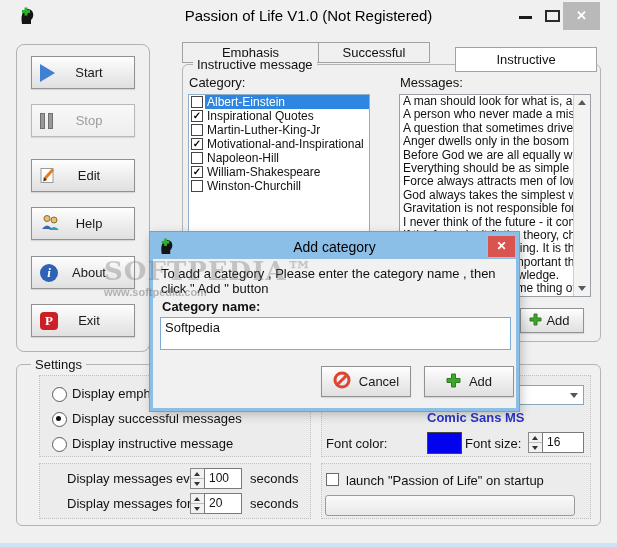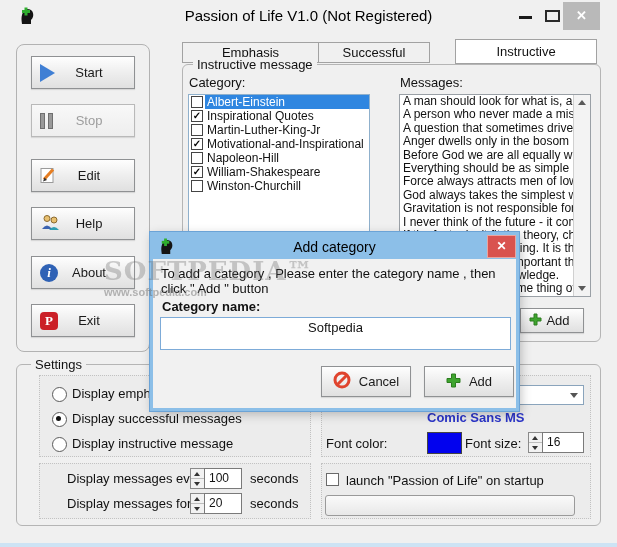--- a/index.html
+++ b/index.html
@@ -100,21 +100,21 @@
           box-shadow:2px 3px 10px rgba(0,0,0,0.25);}
   .dlg-titlebar{position:absolute;left:0;top:0;right:0;height:24px;background:#8cbfe8;}
   .dlg-title{position:absolute;left:0;top:0;width:100%;height:24px;line-height:24px;text-align:center;
              font-size:14px;color:#000;}
   .dlg-close{position:absolute;right:0;top:0;width:29px;height:23px;background:#d9534f;
              border:1px solid #e8a5a0;box-sizing:border-box;color:#fff;font-size:12px;font-weight:bold;
              text-align:center;line-height:21px;z-index:2;}
   .dlg-msg{position:absolute;left:8px;top:31px;width:349px;font-size:13px;line-height:15px;}
   .dlg-lab{position:absolute;left:9px;top:64px;font-size:13px;font-weight:bold;}
   .dlg-input{position:absolute;left:7px;top:82px;width:351px;height:33px;background:#fff;
-             border:1px solid #7dabd8;box-sizing:border-box;font-size:13px;padding:2px 4px;text-align:center;}
+             border:1px solid #7dabd8;box-sizing:border-box;font-size:13px;padding:2px 4px;}
   .dlg-btn{position:absolute;top:131px;width:90px;height:31px;display:flex;align-items:center;
            justify-content:center;gap:8px;font-size:13px;}
 
   
   .watermark{position:absolute;left:104px;top:256px;z-index:100;pointer-events:none;
              color:rgba(100,100,100,0.32);}
   .wm1{font-family:"DejaVu Serif",serif;font-weight:bold;font-size:26px;letter-spacing:1px;line-height:30px;}
   .wm2{font-size:11px;color:rgba(100,100,100,0.45);font-weight:bold;}
 
   .bottom-strip{position:absolute;left:0;top:543px;width:617px;height:4px;background:#cde3f4;}
@@ -178,21 +178,21 @@
       <span class="lbl">About</span>
     </div>
     <div class="btn side-btn" style="top:259px;">
       <span class="ic icon-exit"></span>
       <span class="lbl">Exit</span>
     </div>
   </div>
 
   <div class="tab" style="left:182px;width:137px;"><span>Emphasis</span></div>
   <div class="tab" style="left:318px;width:112px;"><span>Successful</span></div>
-  <div class="tab active" style="left:455px;width:142px;"><span>Instructive</span></div>
+  <div class="tab active" style="left:455px;width:142px;margin-top:8px;"><span>Instructive</span></div>
 
   <div class="groupbox g-instr">
     <span class="group-label">Instructive message</span>
 
     <span class="field-label" style="left:6px;top:10px;">Category:</span>
 
     <div class="cat-list">
       <div class="cat-item selected">
         <span class="cb"></span>
         <span class="nm">Albert-Einstein</span>

